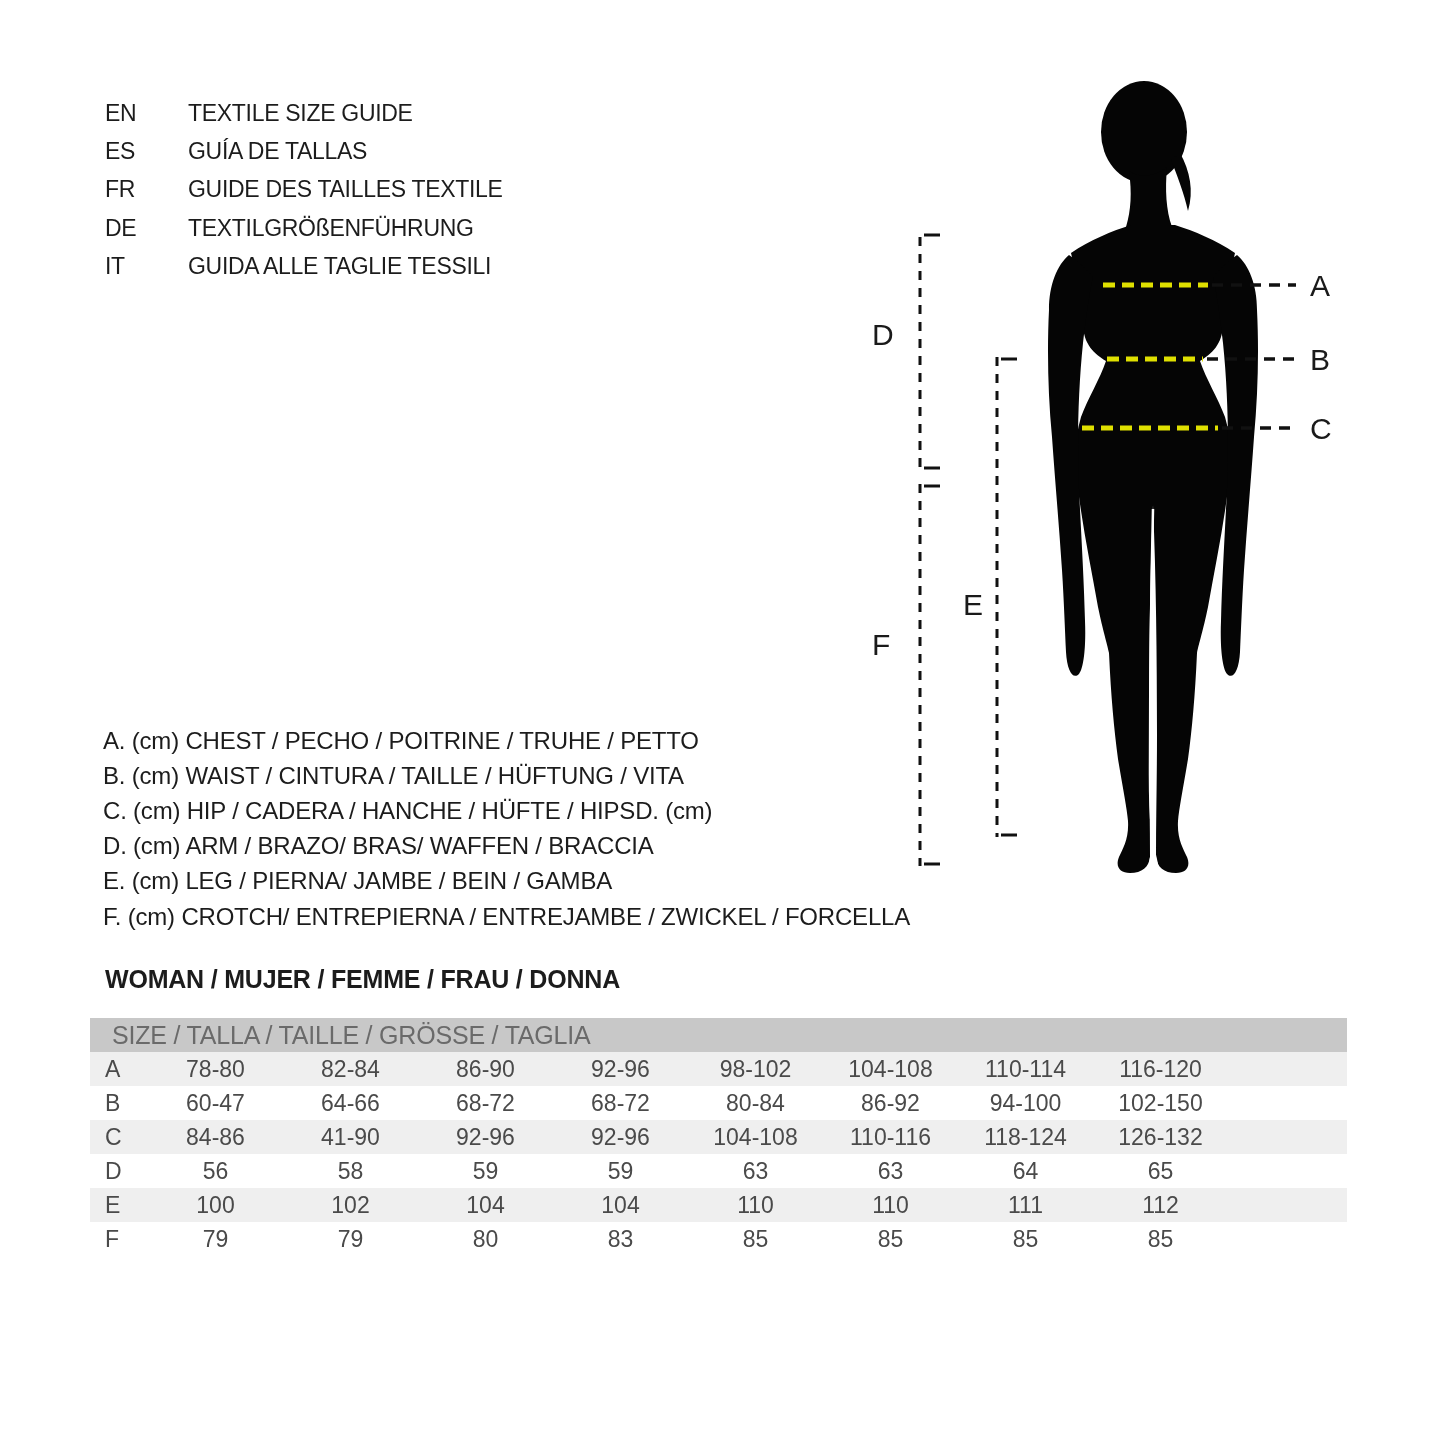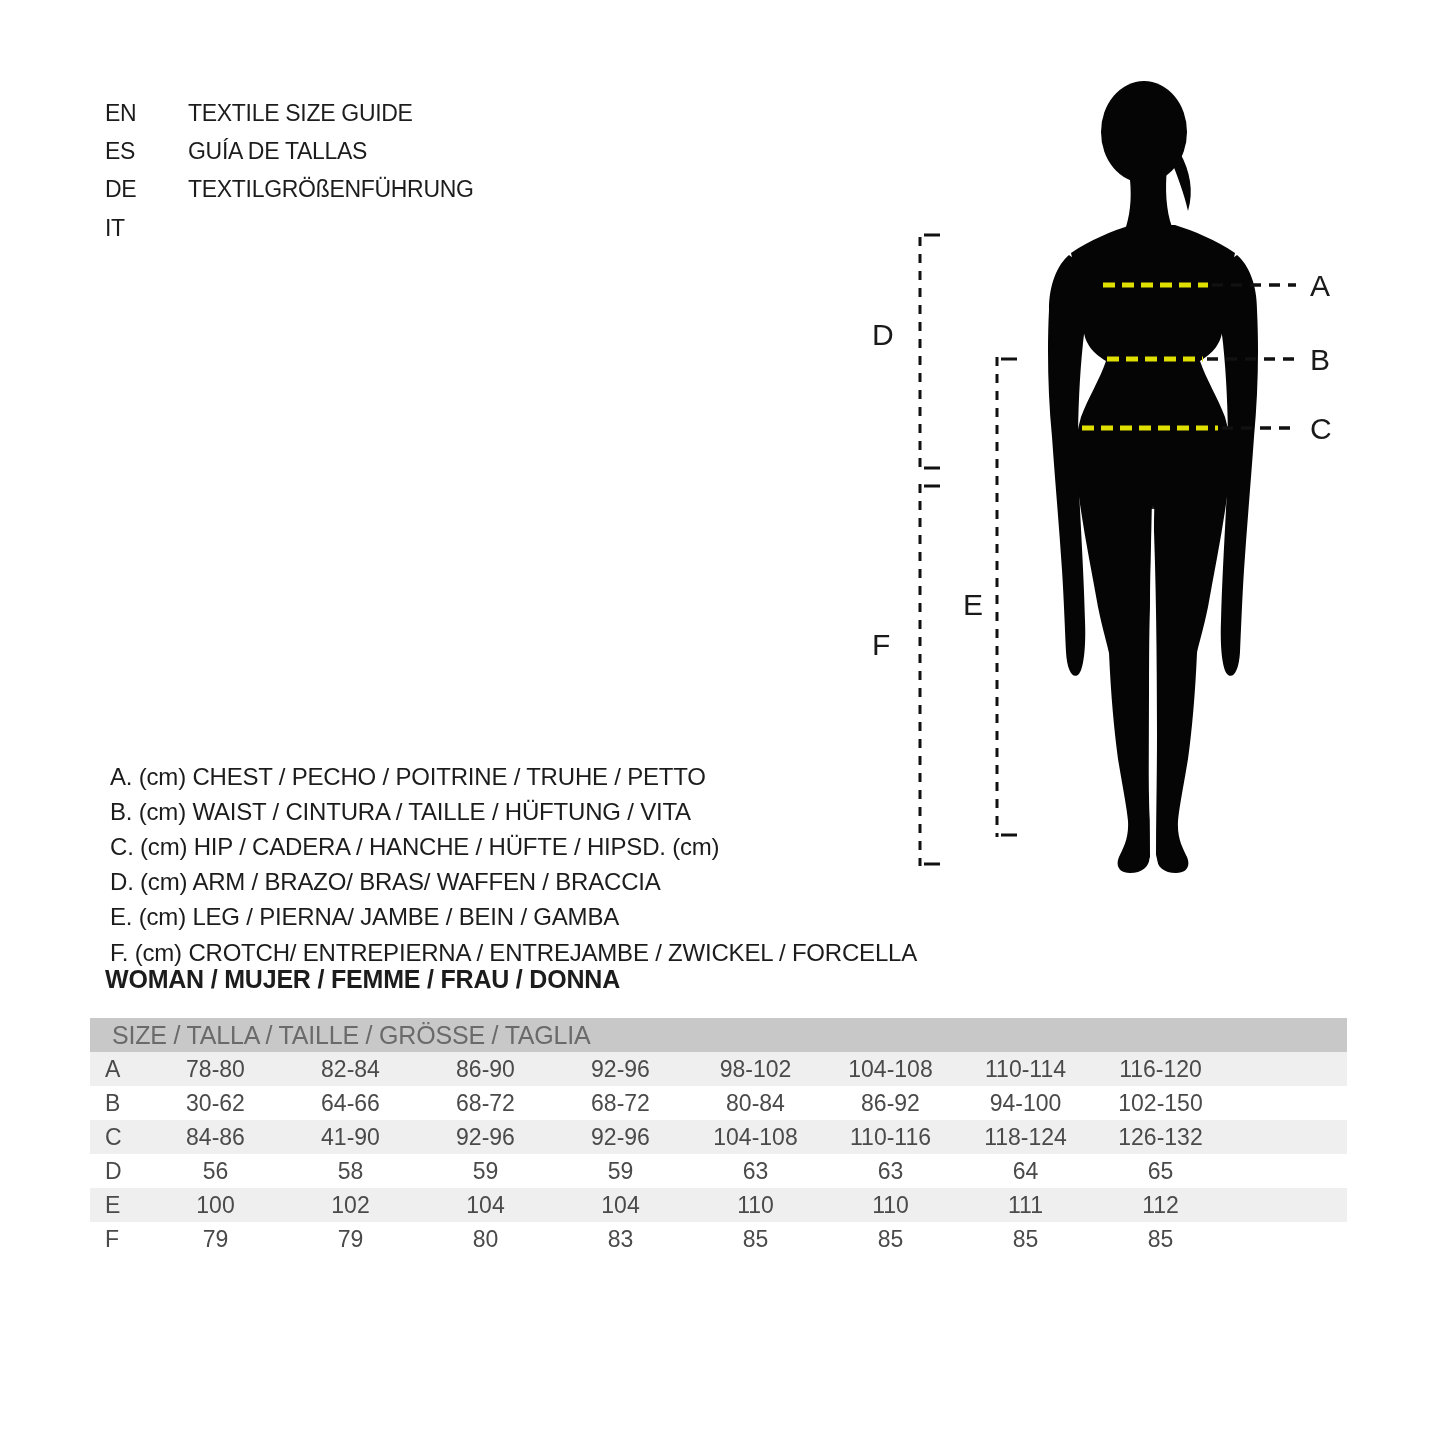--- a/index.html
+++ b/index.html
@@ -8,21 +8,21 @@
     font-family:"Liberation Sans","DejaVu Sans",sans-serif;color:#1c1c1c;
   }
   
   .langs{position:absolute;left:105px;top:94px;}
   .lang-row{display:flex;height:38.4px;align-items:center;font-size:23px;font-weight:500;letter-spacing:-0.3px;white-space:nowrap;}
   .lang-code{width:83px;flex:0 0 83px;}
   
   .figure{position:absolute;left:850px;top:75px;width:510px;height:825px;}
   .figure text{font-family:"Liberation Sans","DejaVu Sans",sans-serif;font-size:30px;fill:#1a1a1a;}
   
-  .legend{position:absolute;left:110px;top:723px;margin-top:36px;}
+  .legend{position:absolute;left:103px;top:723px;}
   .legend-line{height:35.2px;display:flex;align-items:center;font-size:24px;font-weight:500;letter-spacing:-0.2px;white-space:nowrap;}
   
   .gender{position:absolute;left:105px;top:965px;font-size:25px;font-weight:700;letter-spacing:-0.2px;}
   
   .tablewrap{position:absolute;left:90px;top:1018px;width:1257px;}
   .tbar{height:34px;background:#c8c8c8;color:#6a6a6a;font-size:25px;font-weight:500;
         display:flex;align-items:center;padding-left:22px;box-sizing:border-box;letter-spacing:-0.2px;}
   table.sizes{width:100%;border-collapse:collapse;table-layout:fixed;font-size:23px;color:#4a4a4a;}
   table.sizes td{height:34px;text-align:center;padding:0;font-weight:500;}
   td.rowlabel{text-align:left !important;padding-left:15px !important;}
@@ -36,25 +36,30 @@
   <div class="langs">
     <div class="lang-row">
       <span class="lang-code">EN</span>
       <span class="lang-title">TEXTILE SIZE GUIDE</span>
     </div>
     <div class="lang-row">
       <span class="lang-code">ES</span>
       <span class="lang-title">GUÍA DE TALLAS</span>
     </div>
     <div class="lang-row">
+      <span class="lang-code">FR</span>
+      <span class="lang-title">GUIDE DES TAILLES TEXTILE</span>
+    </div>
+    <div class="lang-row">
       <span class="lang-code">DE</span>
       <span class="lang-title">TEXTILGRÖßENFÜHRUNG</span>
     </div>
     <div class="lang-row">
       <span class="lang-code">IT</span>
+      <span class="lang-title">GUIDA ALLE TAGLIE TESSILI</span>
     </div>
   </div>
 
   <svg class="figure" viewBox="0 0 510 825" xmlns="http://www.w3.org/2000/svg">
 
     <g fill="#050505">
       <ellipse cx="294" cy="57" rx="43" ry="51"></ellipse>
       <path d="M330,78 C340,96 344,116 338,136 C334,118 327,100 321,85 Z"></path>
       <path d="M279,96 C282,118 281,135 276,152 L322,152 C316,135 315,115 317,92 C305,102 289,103 279,96 Z"></path>
       <path d="M281,150
@@ -176,21 +181,21 @@
           <td>86-90</td>
           <td>92-96</td>
           <td>98-102</td>
           <td>104-108</td>
           <td>110-114</td>
           <td>116-120</td>
           <td></td>
         </tr>
         <tr>
           <td class="rowlabel">B</td>
-          <td>30-62</td>
+          <td>60-47</td>
           <td>64-66</td>
           <td>68-72</td>
           <td>68-72</td>
           <td>80-84</td>
           <td>86-92</td>
           <td>94-100</td>
           <td>102-150</td>
           <td></td>
         </tr>
         <tr class="stripe">

